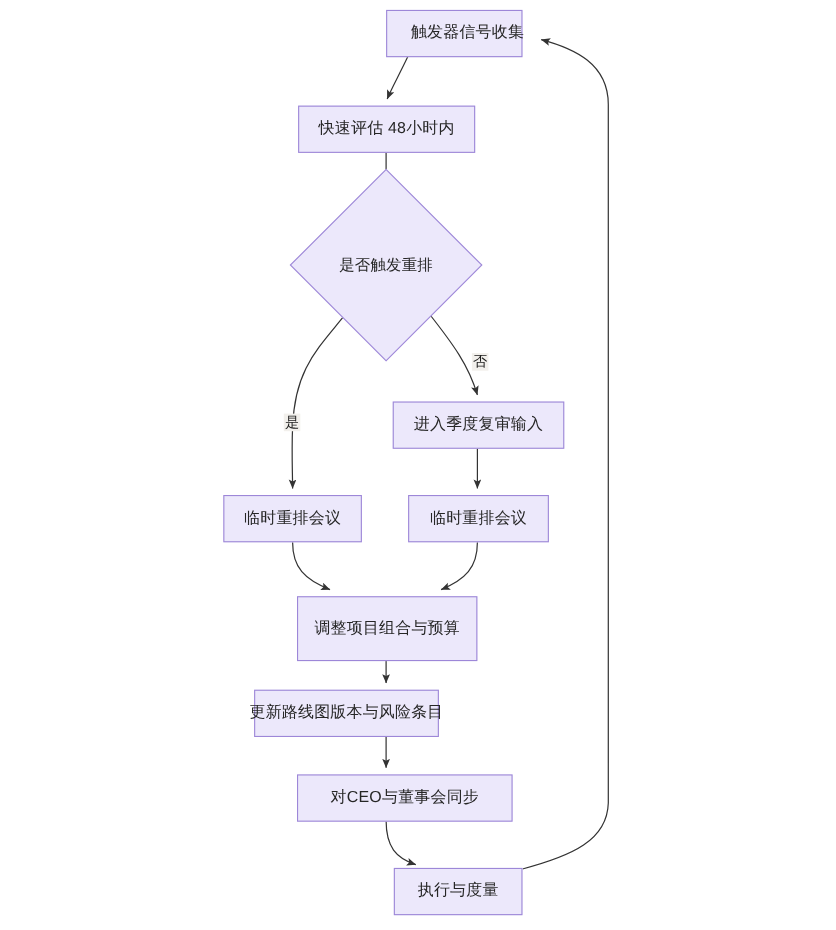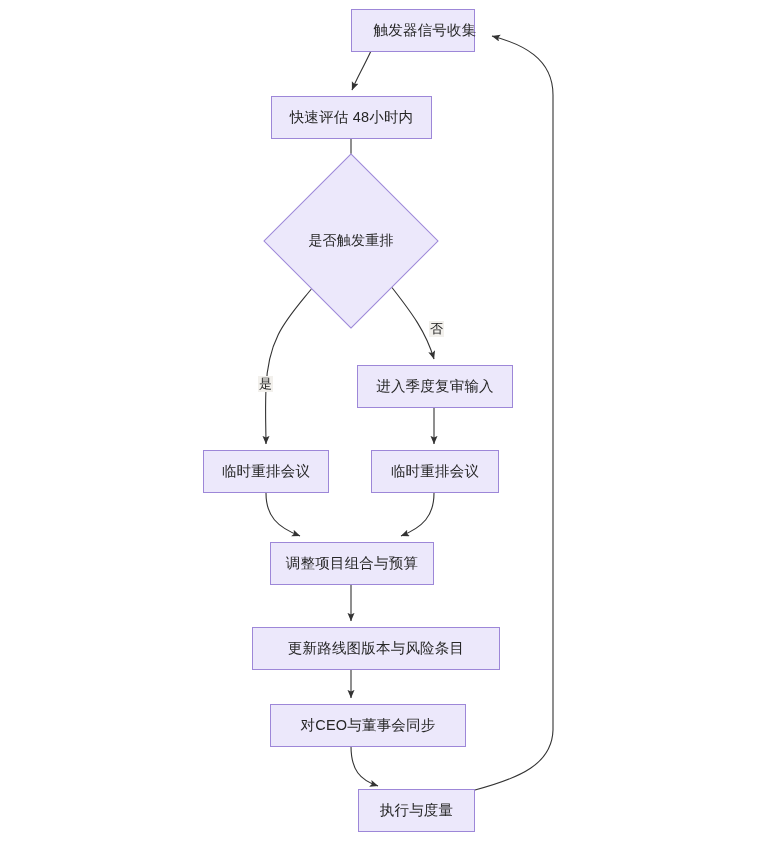--- a/index.html
+++ b/index.html
@@ -127,25 +127,25 @@
   </div>
 
   <div class="node" style="left:203px; top:450px; width:126px; height:43px;">
     <span class="node-label">临时重排会议</span>
   </div>
 
   <div class="node" style="left:371px; top:450px; width:128px; height:43px;">
     <span class="node-label">临时重排会议</span>
   </div>
 
-  <div class="node" style="left:270px; top:542px; width:164px; height:43px;">
+  <div class="node" style="left:270px; top:542px; width:164px; height:59px;">
     <span class="node-label">调整项目组合与预算</span>
   </div>
 
-  <div class="node" style="left:252px; top:627px; width:248px; height:43px;">
+  <div class="node" style="left:231px; top:627px; width:168px; height:43px;">
     <span class="node-label">更新路线图版本与风险条目</span>
   </div>
 
   <div class="node" style="left:270px; top:704px; width:196px; height:43px;">
     <span class="node-label">对CEO与董事会同步</span>
   </div>
 
   <div class="node" style="left:358px; top:789px; width:117px; height:43px;text-align:center;">
     <span class="node-label">执行与度量</span>
   </div>

